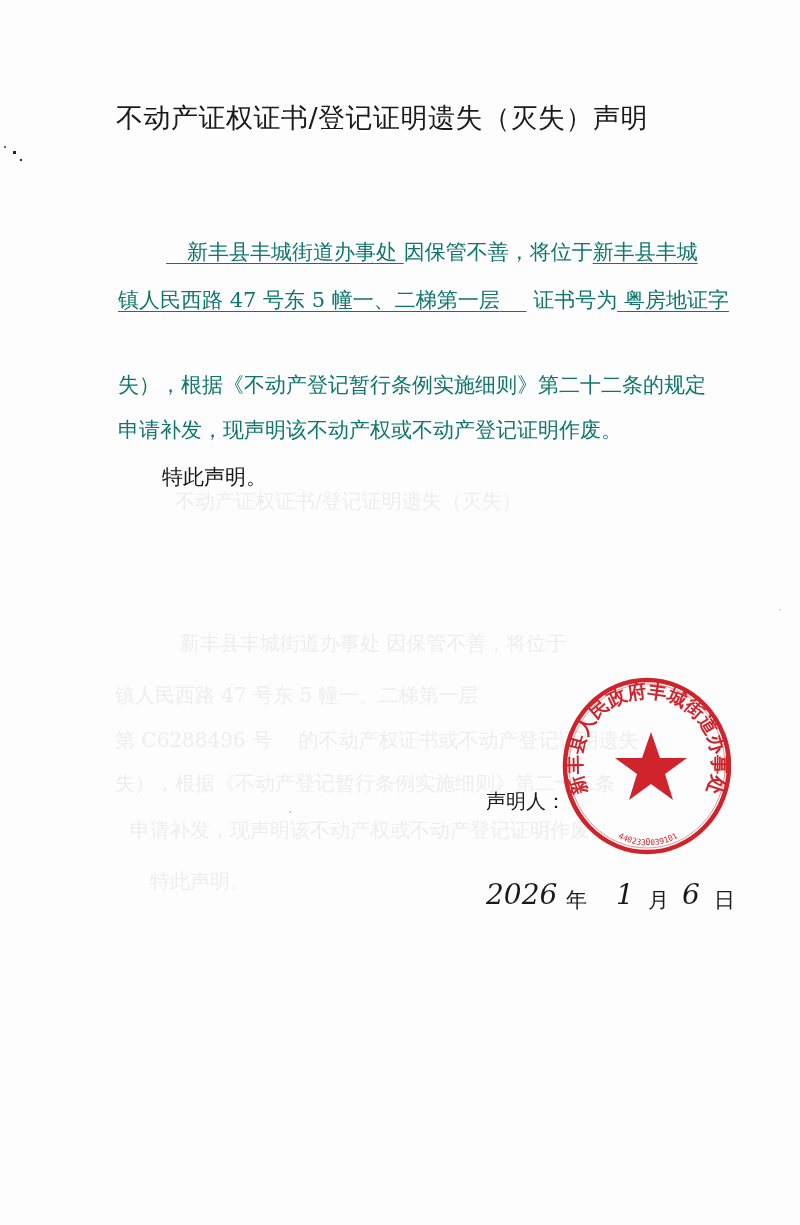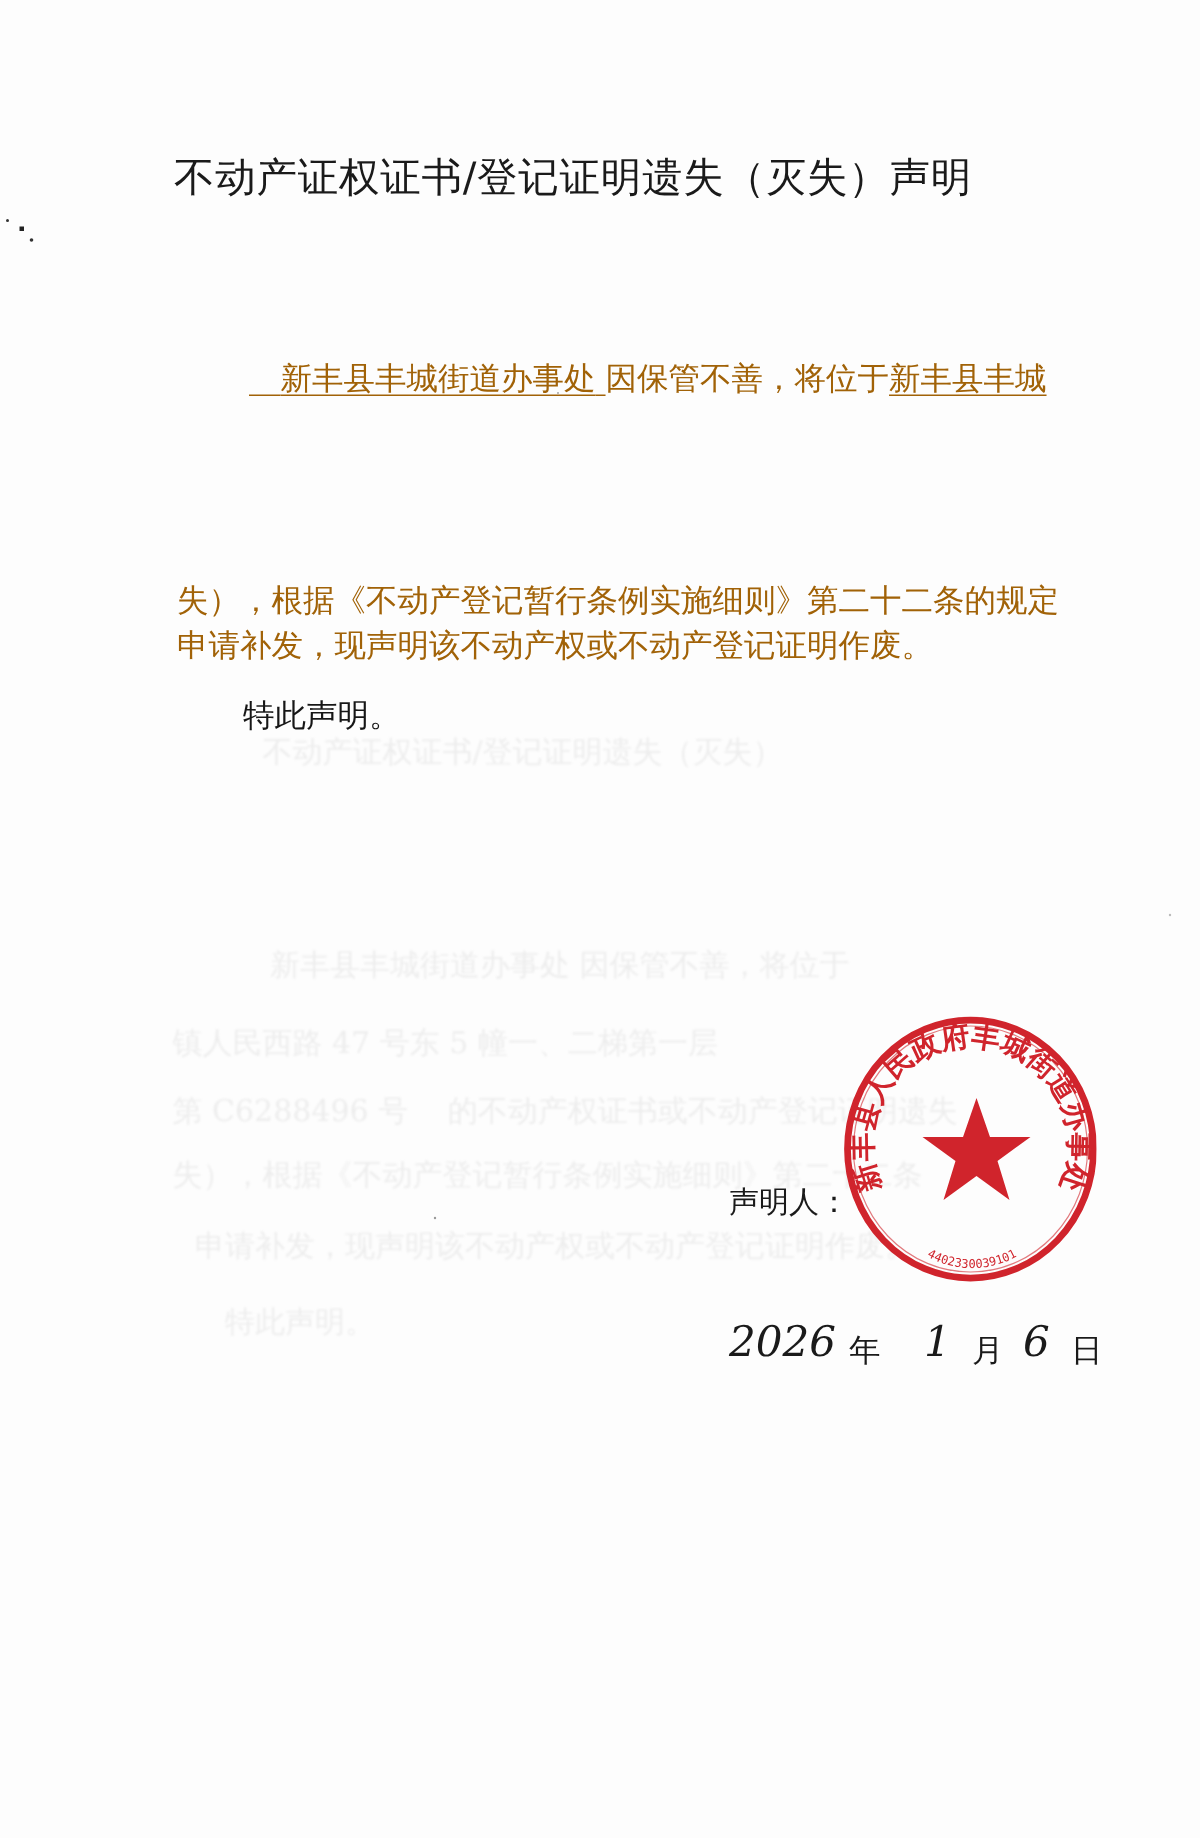--- a/index.html
+++ b/index.html
@@ -8,27 +8,27 @@
     font-family: "DejaVu Serif", "Liberation Serif", serif; color: #141414;
   }
   .page { position: absolute; left: 0; top: 0; width: 800px; height: 1225px; background: #fdfdfd; }
   .title {
     position: absolute; top: 100px; left: 0; width: 764px; text-align: center;
     font-family: "DejaVu Sans", "Liberation Sans", sans-serif;
     font-size: 27px; letter-spacing: 0.5px; color: #1a1a1a;
   }
   .body-line {
     position: absolute; left: 118px; width: 580px;
-    font-size: 21px; line-height: 1; white-space: nowrap; color: #a16207;
+    font-size: 21px; line-height: 1; white-space: nowrap; color: #0f766e;
   }
   .u { text-decoration: underline; text-underline-offset: 4px; text-decoration-thickness: 1px; }
   .l1 { top: 242px; }
   .l2 { top: 290px; }
   .l3 { top: 332px; }
-  .l4 { top: 375px; margin-top: 15px; }
+  .l4 { top: 375px; }
   .l5 { top: 420px; }
   .closing { position: absolute; left: 162px; top: 463px; font-size: 21px; color: #161616; font-family: "DejaVu Sans", "Liberation Sans", sans-serif; }
   .ghost {
     position: absolute; color: rgba(120,120,120,0.12); font-size: 20px; white-space: nowrap;
     filter: blur(0.6px);
   }
   .declarant { position: absolute; left: 486px; top: 788px; font-size: 20px; font-family: Liberation Mono, monospace; color:#1a1a1a; }
   .date-row { position: absolute; left: 462px; top: 880px; height: 40px; font-family: "DejaVu Sans", "Liberation Sans", sans-serif; font-size: 21px; color: #1a1a1a; }
   .date-row span { position: absolute; top: 6px; margin-left: 24px; }
   .hand { font-family: "DejaVu Serif", serif; font-style: italic; font-size: 28px; top: -2px !important; }
@@ -56,20 +56,23 @@
   <div class="ghost" style="left:115px; top:682px;">镇人民西路 47 号东 5 幢一、二梯第一层</div>
   <div class="ghost" style="left:115px; top:727px;">第 C6288496 号　 的不动产权证书或不动产登记证明遗失</div>
   <div class="ghost" style="left:115px; top:770px;">失），根据《不动产登记暂行条例实施细则》第二十二条</div>
   <div class="ghost" style="left:130px; top:817px;">申请补发，现声明该不动产权或不动产登记证明作废。</div>
   <div class="ghost" style="left:150px; top:868px;">特此声明。</div>
 
   <div class="body-line l1">
     <span class="u" style="padding-left:48px;"><span>　</span><span>新丰县丰城街道办事处</span>&nbsp;</span><span>因保管不善，将位于</span><span class="u">新丰县丰城</span>
   </div>
 
+  <div class="body-line l2">
+    <span class="u"><span>镇人民西路 47 号东 5 幢一、二梯第一层</span>&nbsp;&nbsp;&nbsp;&nbsp;</span>&nbsp;<span>证书号为</span><span class="u">&nbsp;<span>粤房地证字</span></span>
+  </div>
 
 
   <div class="body-line l4">失），根据《不动产登记暂行条例实施细则》第二十二条的规定</div>
   <div class="body-line l5">申请补发，现声明该不动产权或不动产登记证明作废。</div>
 
   <div class="closing">特此声明。</div>
 
   <div class="declarant">声明人：</div>
 
   <svg class="stamp" viewBox="0 0 170 180">

